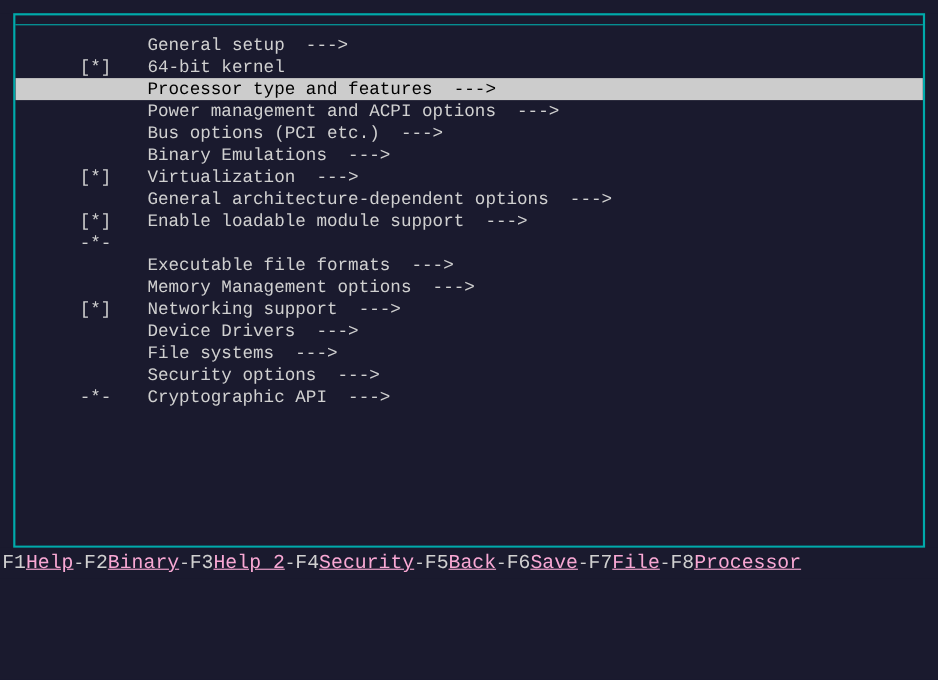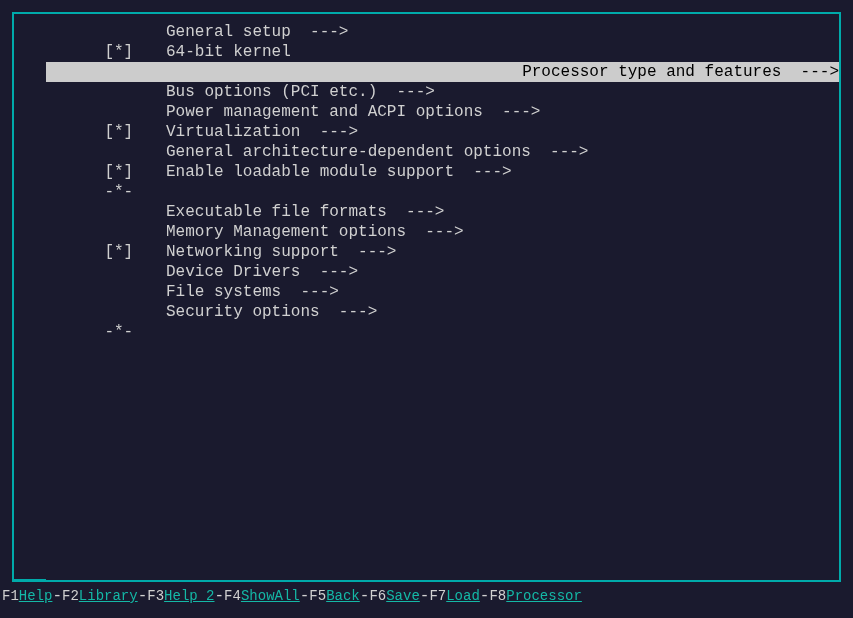--- a/index.html
+++ b/index.html
@@ -27,23 +27,23 @@
       color: #ff55ff;
       font-weight: bold;
       font-size: 16px;
       text-decoration: underline;
     }
 
     .main-window {
       margin: 0 12px;
       border: 2px solid #00aaaa;
       background: #1a1a2e;
-      height: 570px;
+      height: 486px;
       display: flex;
-      flex-direction: row;
+      flex-direction: column;
     }
 
     .window-header {
       border-bottom: 1px solid #00aaaa;
       padding: 4px 16px;
     }
 
     .window-header span {
       color: #00ff00;
       font-size: 16px;
@@ -61,21 +61,20 @@
       color: #d0d0d0;
       font-size: 16px;
       white-space: pre;
       display: flex;
       align-items: center;
     }
 
     .menu-item.highlighted {
       background: #cccccc;
       color: #000000;
-      justify-content: flex-end;
     }
 
     .menu-item .prefix {
       display: inline-block;
       width: 120px;
       text-align: right;
       padding-right: 4px;
     }
 
     .menu-item .label {
@@ -87,29 +86,29 @@
       background: #1a1a2e;
       display: flex;
       align-items: center;
       padding: 0 2px;
       border-top: none;
     }
 
     .bottom-key {
       display: flex;
       align-items: center;
-      font-size: 14px;
+      font-size: 18px;
     }
 
     .bottom-key .fkey {
       color: #d0d0d0;
     }
 
     .bottom-key .kname {
-      color: #14b8a6;
+      color: #f9a8d4;
       text-decoration: underline;
     }
 
     .dash-sep {
       color: #d0d0d0;
     }
   </style>
 </head>
 <body>
 
@@ -119,69 +118,70 @@
 
 <div class="main-window">
   <div class="window-header">
     <span></span>
   </div>
 
   <div class="menu-list" id="menu-list">
   <div class="menu-item"><span class="prefix">      </span><span class="label">General setup  ---&gt;</span></div>
       <div class="menu-item"><span class="prefix">[*]   </span><span class="label">64-bit kernel</span></div>
       <div class="menu-item highlighted"><span class="prefix">      </span><span class="label">Processor type and features  ---&gt;</span></div>
+      <div class="menu-item"><span class="prefix">      </span><span class="label">Power management and ACPI options  ---&gt;</span></div>
       <div class="menu-item"><span class="prefix">      </span><span class="label">Bus options (PCI etc.)  ---&gt;</span></div>
-      <div class="menu-item"><span class="prefix">      </span><span class="label">Power management and ACPI options  ---&gt;</span></div>
+      <div class="menu-item"><span class="prefix">      </span><span class="label">Binary Emulations  ---&gt;</span></div>
       <div class="menu-item"><span class="prefix">[*]   </span><span class="label">Virtualization  ---&gt;</span></div>
       <div class="menu-item"><span class="prefix">      </span><span class="label">General architecture-dependent options  ---&gt;</span></div>
       <div class="menu-item"><span class="prefix">[*]   </span><span class="label">Enable loadable module support  ---&gt;</span></div>
       <div class="menu-item"><span class="prefix">-*-   </span></div>
       <div class="menu-item"><span class="prefix">      </span><span class="label">Executable file formats  ---&gt;</span></div>
       <div class="menu-item"><span class="prefix">      </span><span class="label">Memory Management options  ---&gt;</span></div>
       <div class="menu-item"><span class="prefix">[*]   </span><span class="label">Networking support  ---&gt;</span></div>
       <div class="menu-item"><span class="prefix">      </span><span class="label">Device Drivers  ---&gt;</span></div>
       <div class="menu-item"><span class="prefix">      </span><span class="label">File systems  ---&gt;</span></div>
       <div class="menu-item"><span class="prefix">      </span><span class="label">Security options  ---&gt;</span></div>
-      <div class="menu-item"><span class="prefix">-*-   </span></div>
+      <div class="menu-item"><span class="prefix">-*-   </span><span class="label">Cryptographic API  ---&gt;</span></div>
     </div>
 </div>
 
 <div class="bottom-bar" id="bottom-bar">
 <span class="bottom-key">
       <span class="fkey">F1</span>
       <span class="kname">Help</span>
     </span>
     <span class="dash-sep">-</span>
     <span class="bottom-key">
       <span class="fkey">F2</span>
-      <span class="kname">Library</span>
+      <span class="kname">Binary</span>
     </span>
     <span class="dash-sep">-</span>
     <span class="bottom-key">
       <span class="fkey">F3</span>
       <span class="kname">Help 2</span>
     </span>
     <span class="dash-sep">-</span>
     <span class="bottom-key">
       <span class="fkey">F4</span>
-      <span class="kname">ShowAll</span>
+      <span class="kname">Security</span>
     </span>
     <span class="dash-sep">-</span>
     <span class="bottom-key">
       <span class="fkey">F5</span>
       <span class="kname">Back</span>
     </span>
     <span class="dash-sep">-</span>
     <span class="bottom-key">
       <span class="fkey">F6</span>
       <span class="kname">Save</span>
     </span>
     <span class="dash-sep">-</span>
     <span class="bottom-key">
       <span class="fkey">F7</span>
-      <span class="kname">Load</span>
+      <span class="kname">File</span>
     </span>
     <span class="dash-sep">-</span>
     <span class="bottom-key">
       <span class="fkey">F8</span>
       <span class="kname">Processor</span>
     </span>
   </div>
 
 </body></html>

